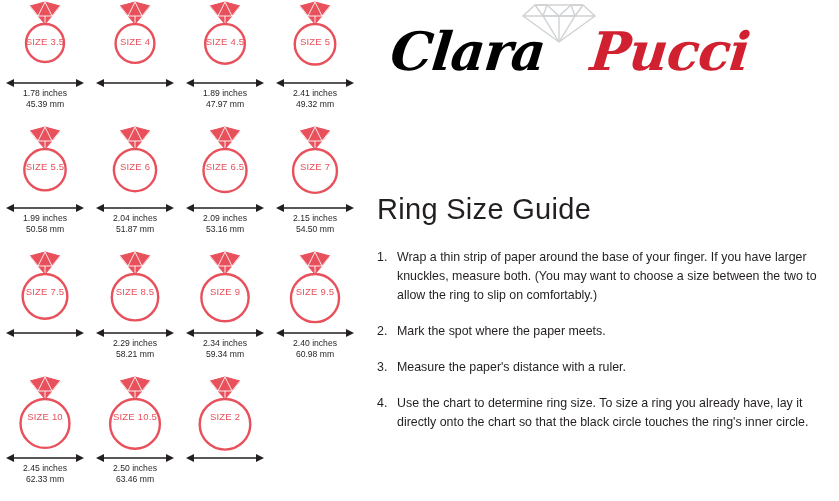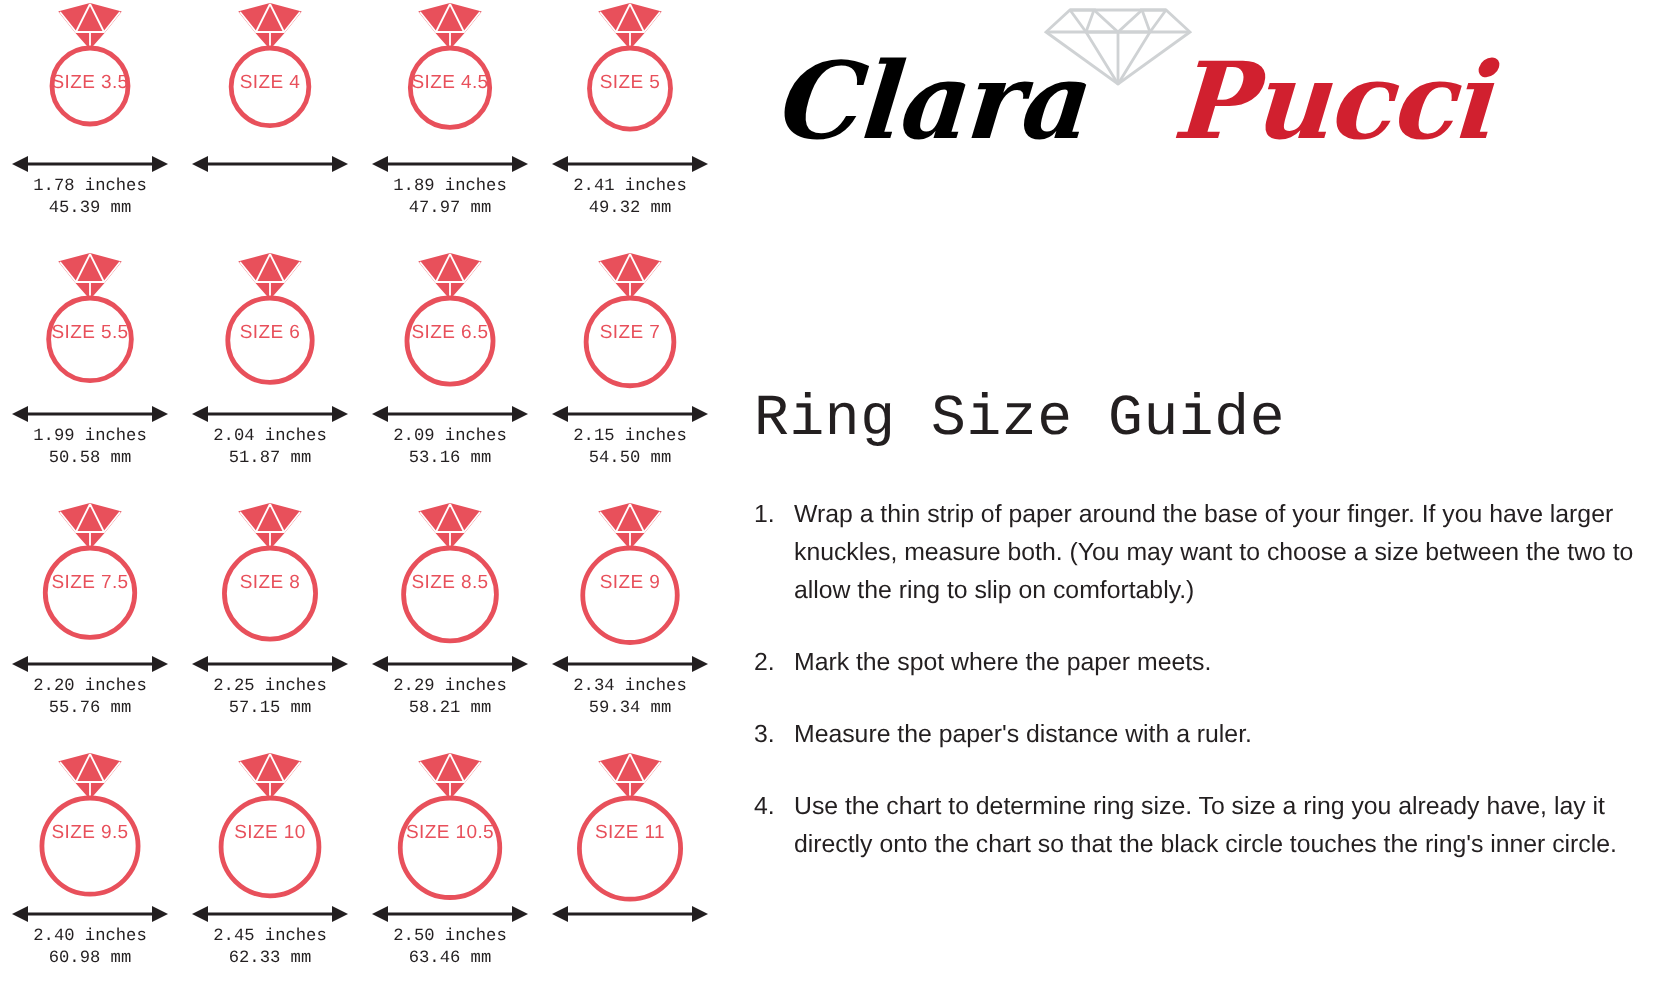--- a/index.html
+++ b/index.html
@@ -67,21 +67,21 @@
 
   .measures {
     position: absolute;
     left: 0;
     top: 88px;
     width: 90px;
     text-align: center;
     font-size: 8.6px;
     line-height: 11px;
     color: #231f20;
-    font-family: Liberation Mono, monospace;
+    font-family: Liberation Sans, sans-serif;
   }
 
   
   #logo-block {
     position: absolute;
     left: 373px;
     top: 2px;
     width: 455px;
     height: 92px;
   }
@@ -125,21 +125,21 @@
     top: 193px;
     width: 448px;
   }
 
   #guide-title {
     font-size: 29px;
     color: #231f20;
     letter-spacing: .3px;
     margin: 0 0 22px 0;
     font-weight: 400;
-    font-family: Liberation Mono, monospace;
+    font-family: Liberation Sans, sans-serif;
   }
 
   .step {
     display: flex;
     font-size: 12.4px;
     line-height: 19px;
     color: #231f20;
     margin-bottom: 17px;
   }
 
@@ -338,46 +338,20 @@
             </g>
             <circle cx="45" cy="46.36" r="22.36" fill="none" stroke="#e8505b" stroke-width="2.4"></circle>
           </svg>
         </div>
         <div class="size-text">SIZE 7.5</div>
         <div class="arrow-row"><svg width="78" height="10" viewBox="0 0 78 10">
             <line x1="7" y1="5" x2="71" y2="5" stroke="#231f20" stroke-width="1.6"></line>
             <polygon points="0,5 8,1 8,9" fill="#231f20"></polygon>
             <polygon points="78,5 70,1 70,9" fill="#231f20"></polygon>
           </svg></div>
-        <div class="measures">
-          <div>2.20 inches</div>
-          <div>55.76 mm</div>
-        </div>
-      </div>
-      <div class="ring-cell">
-        <div class="ring-art">
-          <svg width="90" height="78" viewBox="0 0 90 78">
-            <g fill="#e8505b" stroke="#e8505b" stroke-width="1">
-              <path d="M30 6 L45 2 L60 6 L52 16 L45 24 L38 16 Z"></path>
-              <path d="M30 6 L38 16 L52 16 L60 6" fill="none" stroke="#ffffff" stroke-width="0.9"></path>
-              <path d="M45 2 L38 16 M45 2 L52 16 M45 24 L45 16" stroke="#ffffff" stroke-width="0.9" fill="none"></path>
-            </g>
-            <circle cx="45" cy="46.78" r="22.78" fill="none" stroke="#e8505b" stroke-width="2.4"></circle>
-          </svg>
-        </div>
-        <div class="size-text">SIZE 8</div>
-        <div class="arrow-row"><svg width="78" height="10" viewBox="0 0 78 10">
-            <line x1="7" y1="5" x2="71" y2="5" stroke="#231f20" stroke-width="1.6"></line>
-            <polygon points="0,5 8,1 8,9" fill="#231f20"></polygon>
-            <polygon points="78,5 70,1 70,9" fill="#231f20"></polygon>
-          </svg></div>
-        <div class="measures">
-          <div>2.25 inches</div>
-          <div>57.15 mm</div>
-        </div>
       </div>
       <div class="ring-cell">
         <div class="ring-art">
           <svg width="90" height="78" viewBox="0 0 90 78">
             <g fill="#e8505b" stroke="#e8505b" stroke-width="1">
               <path d="M30 6 L45 2 L60 6 L52 16 L45 24 L38 16 Z"></path>
               <path d="M30 6 L38 16 L52 16 L60 6" fill="none" stroke="#ffffff" stroke-width="0.9"></path>
               <path d="M45 2 L38 16 M45 2 L52 16 M45 24 L45 16" stroke="#ffffff" stroke-width="0.9" fill="none"></path>
             </g>
             <circle cx="45" cy="47.2" r="23.2" fill="none" stroke="#e8505b" stroke-width="2.4"></circle>
@@ -486,21 +460,21 @@
         <div class="ring-art">
           <svg width="90" height="78" viewBox="0 0 90 78">
             <g fill="#e8505b" stroke="#e8505b" stroke-width="1">
               <path d="M30 6 L45 2 L60 6 L52 16 L45 24 L38 16 Z"></path>
               <path d="M30 6 L38 16 L52 16 L60 6" fill="none" stroke="#ffffff" stroke-width="0.9"></path>
               <path d="M45 2 L38 16 M45 2 L52 16 M45 24 L45 16" stroke="#ffffff" stroke-width="0.9" fill="none"></path>
             </g>
             <circle cx="45" cy="49.3" r="25.3" fill="none" stroke="#e8505b" stroke-width="2.4"></circle>
           </svg>
         </div>
-        <div class="size-text">SIZE 11</div>
+        <div class="size-text">SIZE 2</div>
         <div class="arrow-row"><svg width="78" height="10" viewBox="0 0 78 10">
             <line x1="7" y1="5" x2="71" y2="5" stroke="#231f20" stroke-width="1.6"></line>
             <polygon points="0,5 8,1 8,9" fill="#231f20"></polygon>
             <polygon points="78,5 70,1 70,9" fill="#231f20"></polygon>
           </svg></div>
       </div>
     </div>
 
   <div id="logo-block">
     <span id="diamond-icon">

